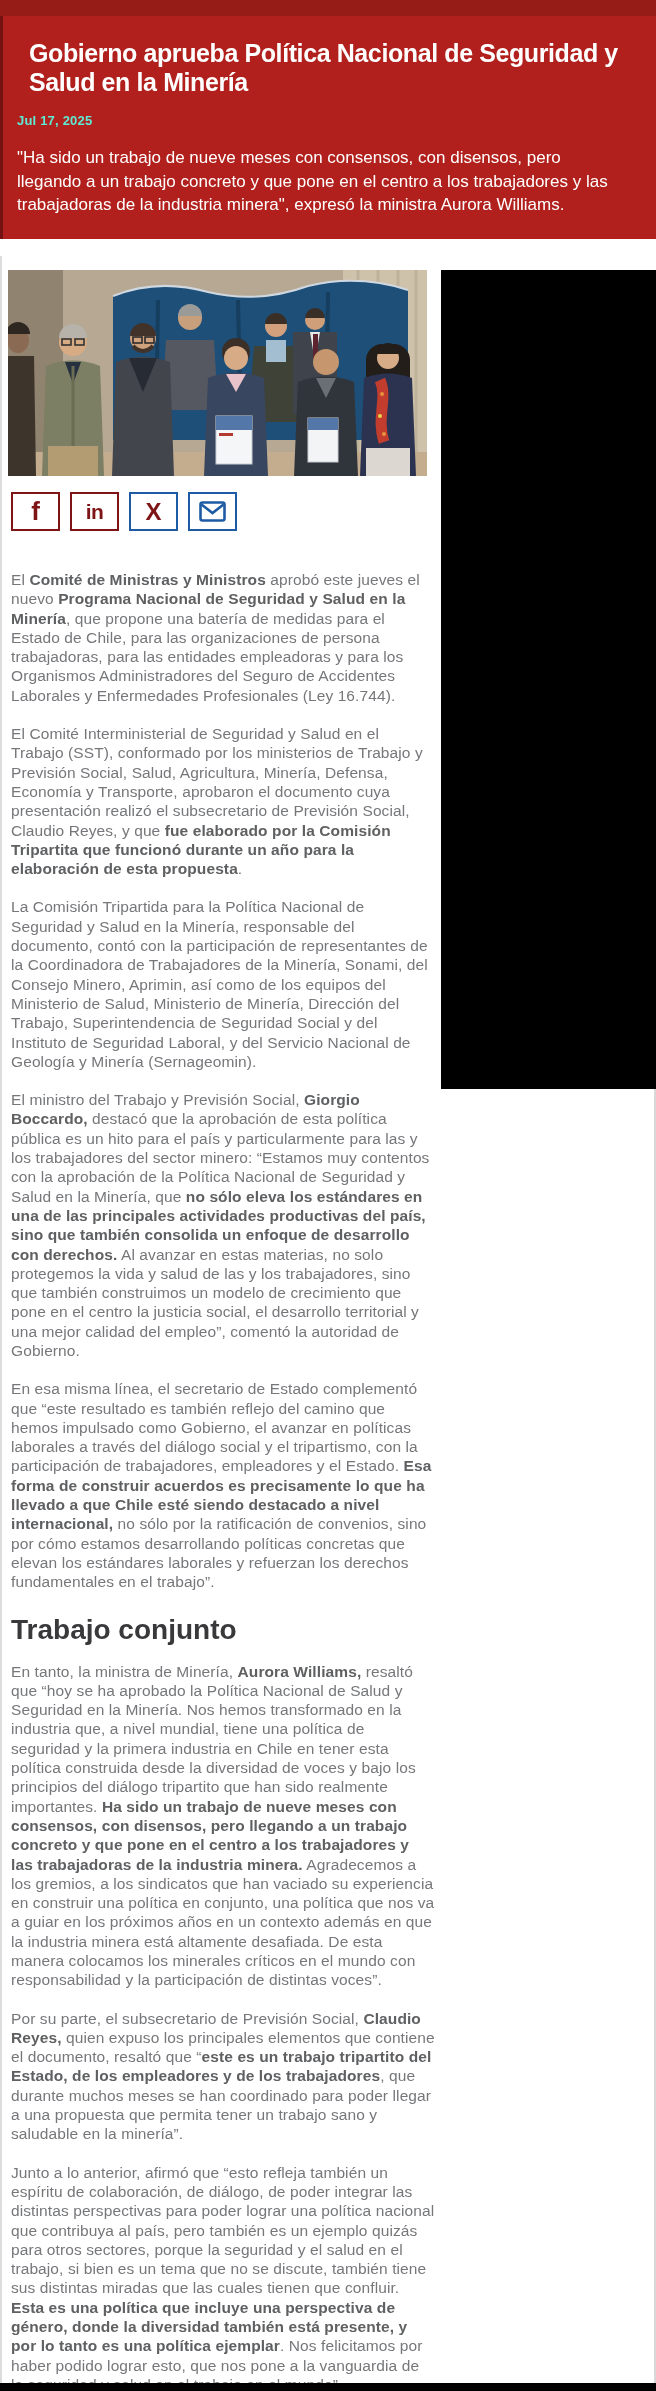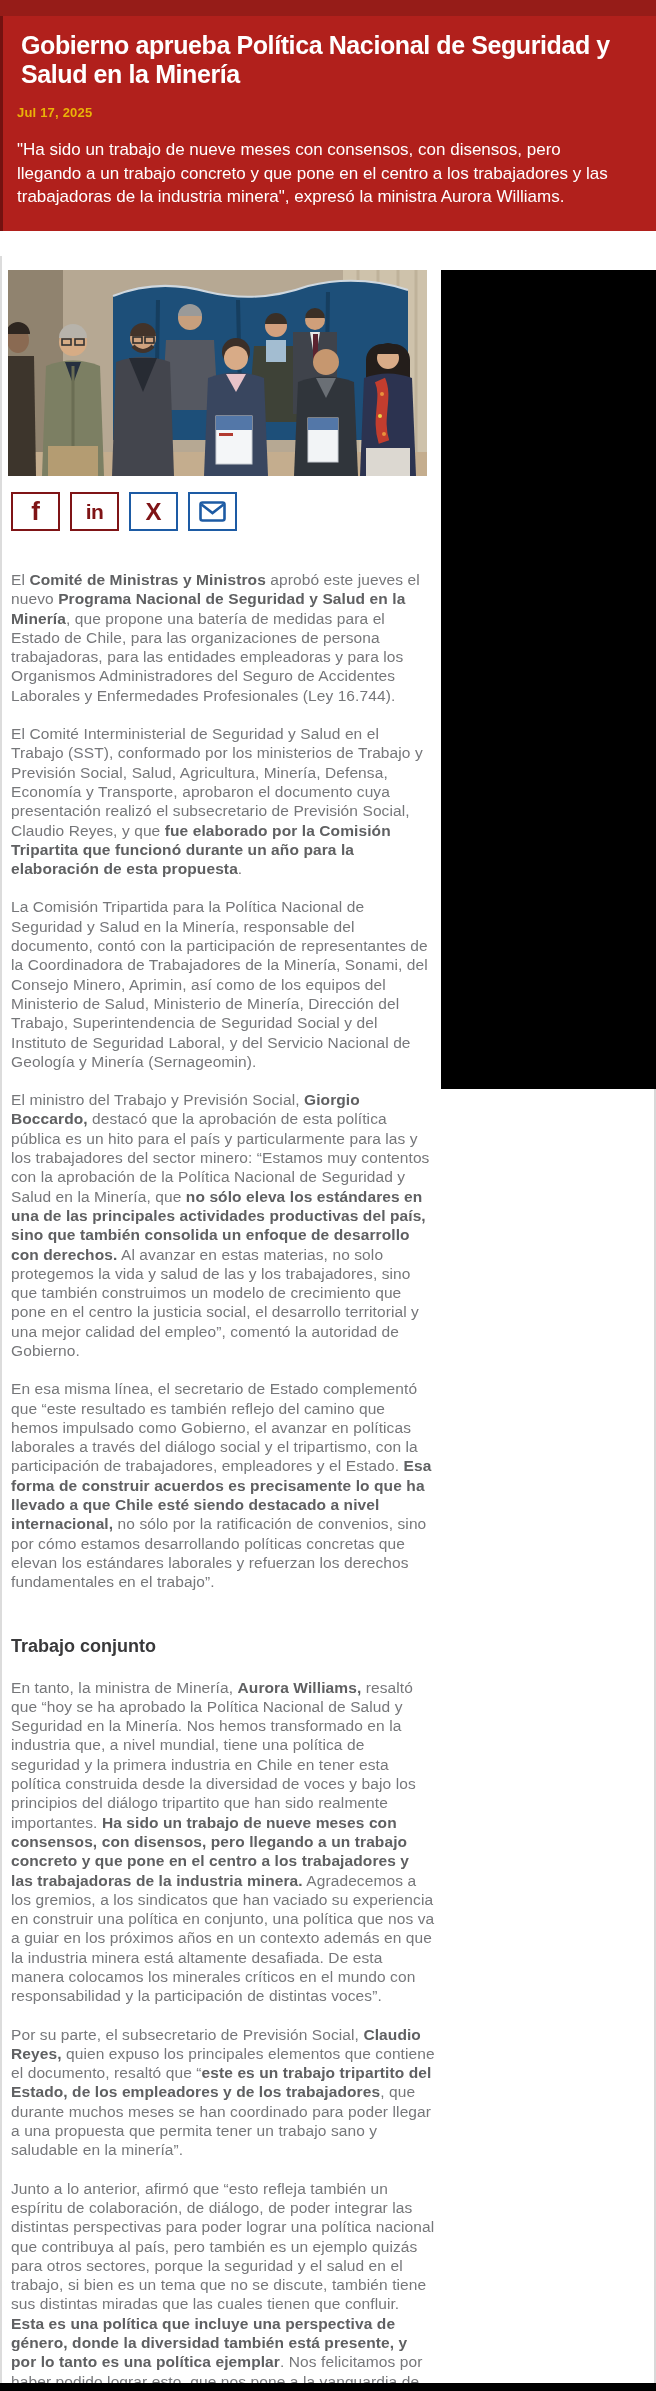--- a/index.html
+++ b/index.html
@@ -1,42 +1,42 @@
 <!DOCTYPE html>
 <html><head>
 <meta charset="utf-8">
 <style>
   html,body{margin:0;padding:0;background:#fff;}
   .page{position:relative;width:656px;height:2391px;background:#fff;
         font-family:"Liberation Sans",sans-serif;overflow:hidden;}
   .top-strip{height:16px;background:#961c18;}
   .banner{background:#b1201c;border-left:3px solid #731210;padding:11px 16px 22px 14px;}
-  .banner h1{margin:4px;color:#ffffff;font-size:25px;line-height:29px;font-weight:700;
+  .banner h1{margin:12px;color:#ffffff;font-size:25px;line-height:29px;font-weight:700;
              letter-spacing:-0.4px;max-width:620px;}
-  .banner .date{margin-top:16px;color:#eab308;font-size:13px;font-weight:700;letter-spacing:.2px;}
+  .banner .date{margin-top:16px;color:#5eead4;font-size:13px;font-weight:700;letter-spacing:.2px;}
   .banner .lead{margin:18px 0 0;color:#ffffff;font-size:17px;line-height:23.5px;max-width:608px;}
 
   .photo{position:absolute;top:270px;left:8px;width:419px;height:206px;overflow:hidden;background:#b6a893;}
   .photo svg{display:block;}
 
   .black-panel{position:absolute;top:270px;left:441px;width:215px;height:819px;background:#000;}
 
   .share-row{position:absolute;top:492px;left:11px;display:flex;gap:10px;}
   .share-btn{display:flex;align-items:center;justify-content:center;width:49px;height:39px;
              box-sizing:border-box;background:#fff;border:2px solid;text-decoration:none;
              font-weight:700;cursor:pointer;}
   .share-btn.fb{border-color:#7f1416;color:#7f1416;font-size:26px;}
   .share-btn.li{border-color:#7f1416;color:#7f1416;font-size:21px;letter-spacing:-.5px;justify-content:center;}
   .share-btn.xx{border-color:#1d5ba4;color:#7f1416;font-size:24px;}
   .share-btn.em{border-color:#1d5ba4;color:#1d5ba4;}
 
   .article{position:absolute;top:552px;left:11px;width:424px;}
   .article p{margin:18px 0 19px;font-size:15.5px;line-height:19.3px;color:#76777a;letter-spacing:.1px;}
   .article p strong{color:#5f6062;font-weight:700;}
-  .article h2{margin:40px 0 14px;font-size:18px;line-height:28px;color:#39393b;font-weight:700;}
+  .article h2{margin:24px 0 14px;font-size:28px;line-height:28px;color:#39393b;font-weight:700;}
 
   .left-line{position:absolute;left:0;top:256px;bottom:8px;width:2px;background:#dcdcdc;}
   .right-line{position:absolute;right:0;top:1089px;bottom:8px;width:2px;background:#d8d8d8;}
   .bottom-bar{position:absolute;left:0;bottom:0;width:100%;height:8px;background:#000;}
 </style>
 </head>
 <body>
 
 <div class="page">
 

